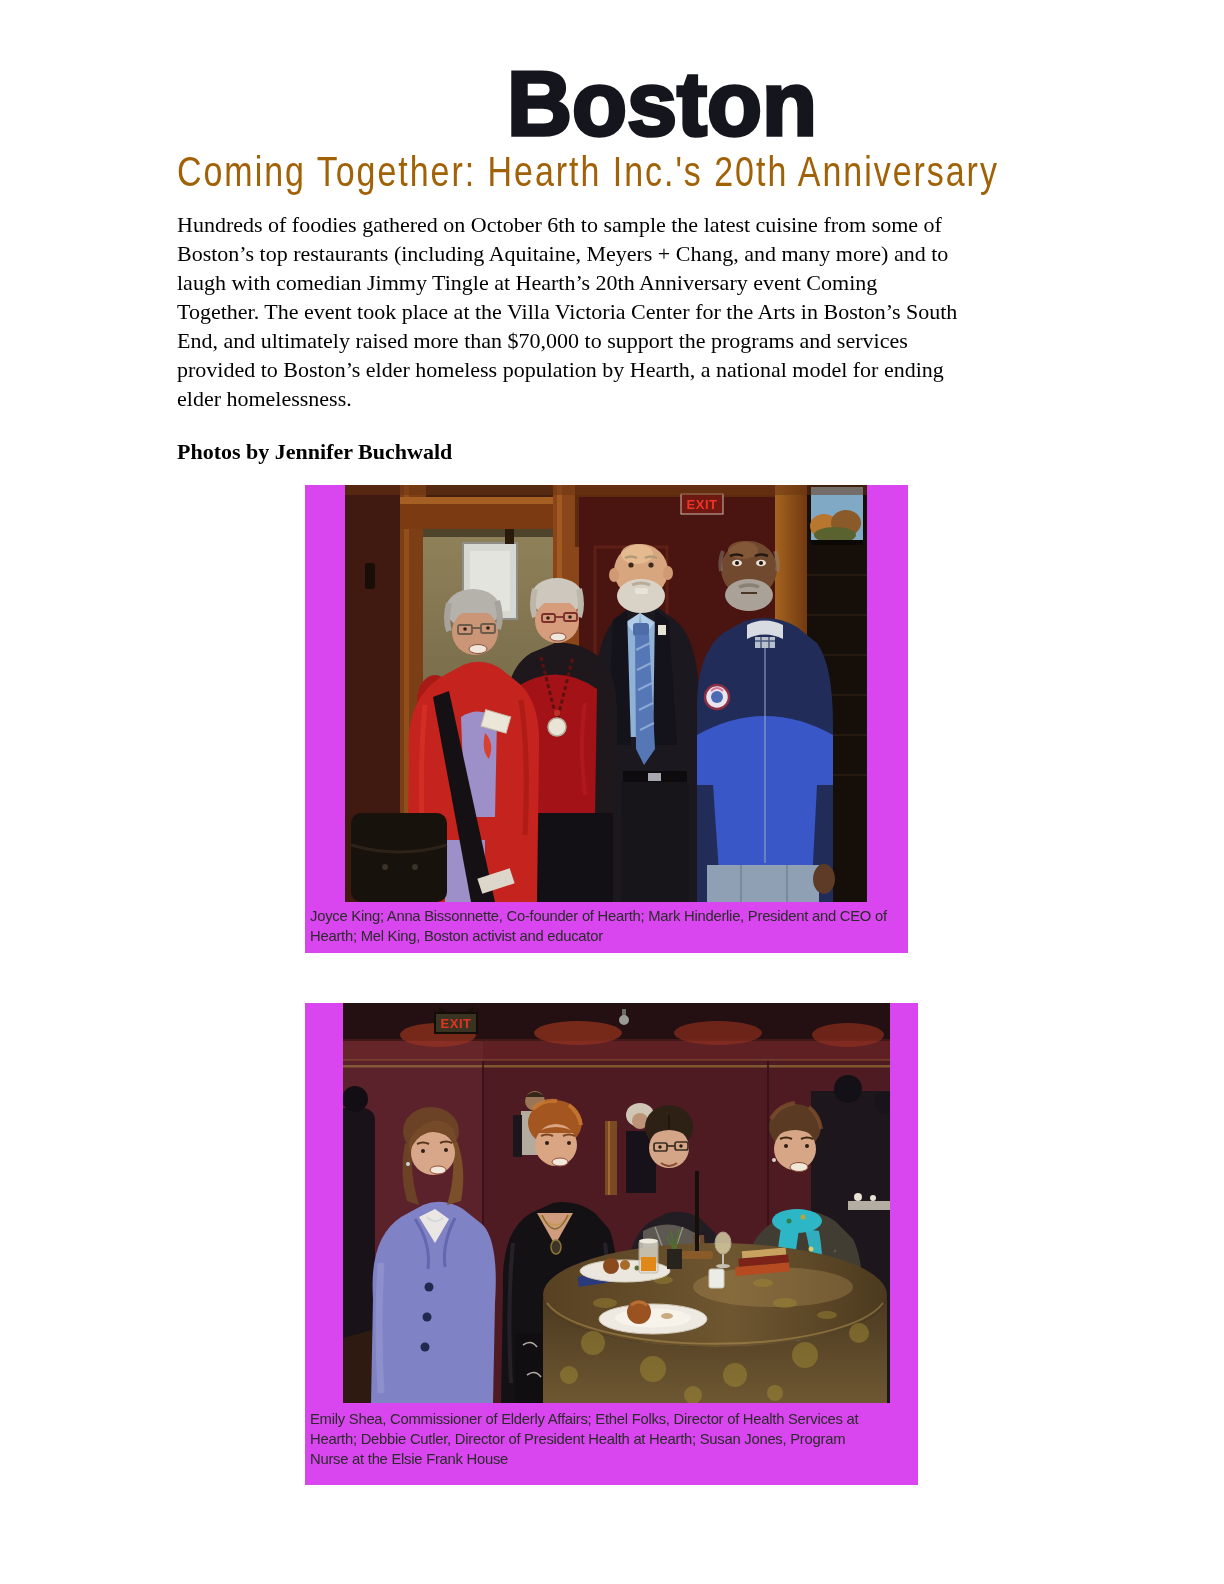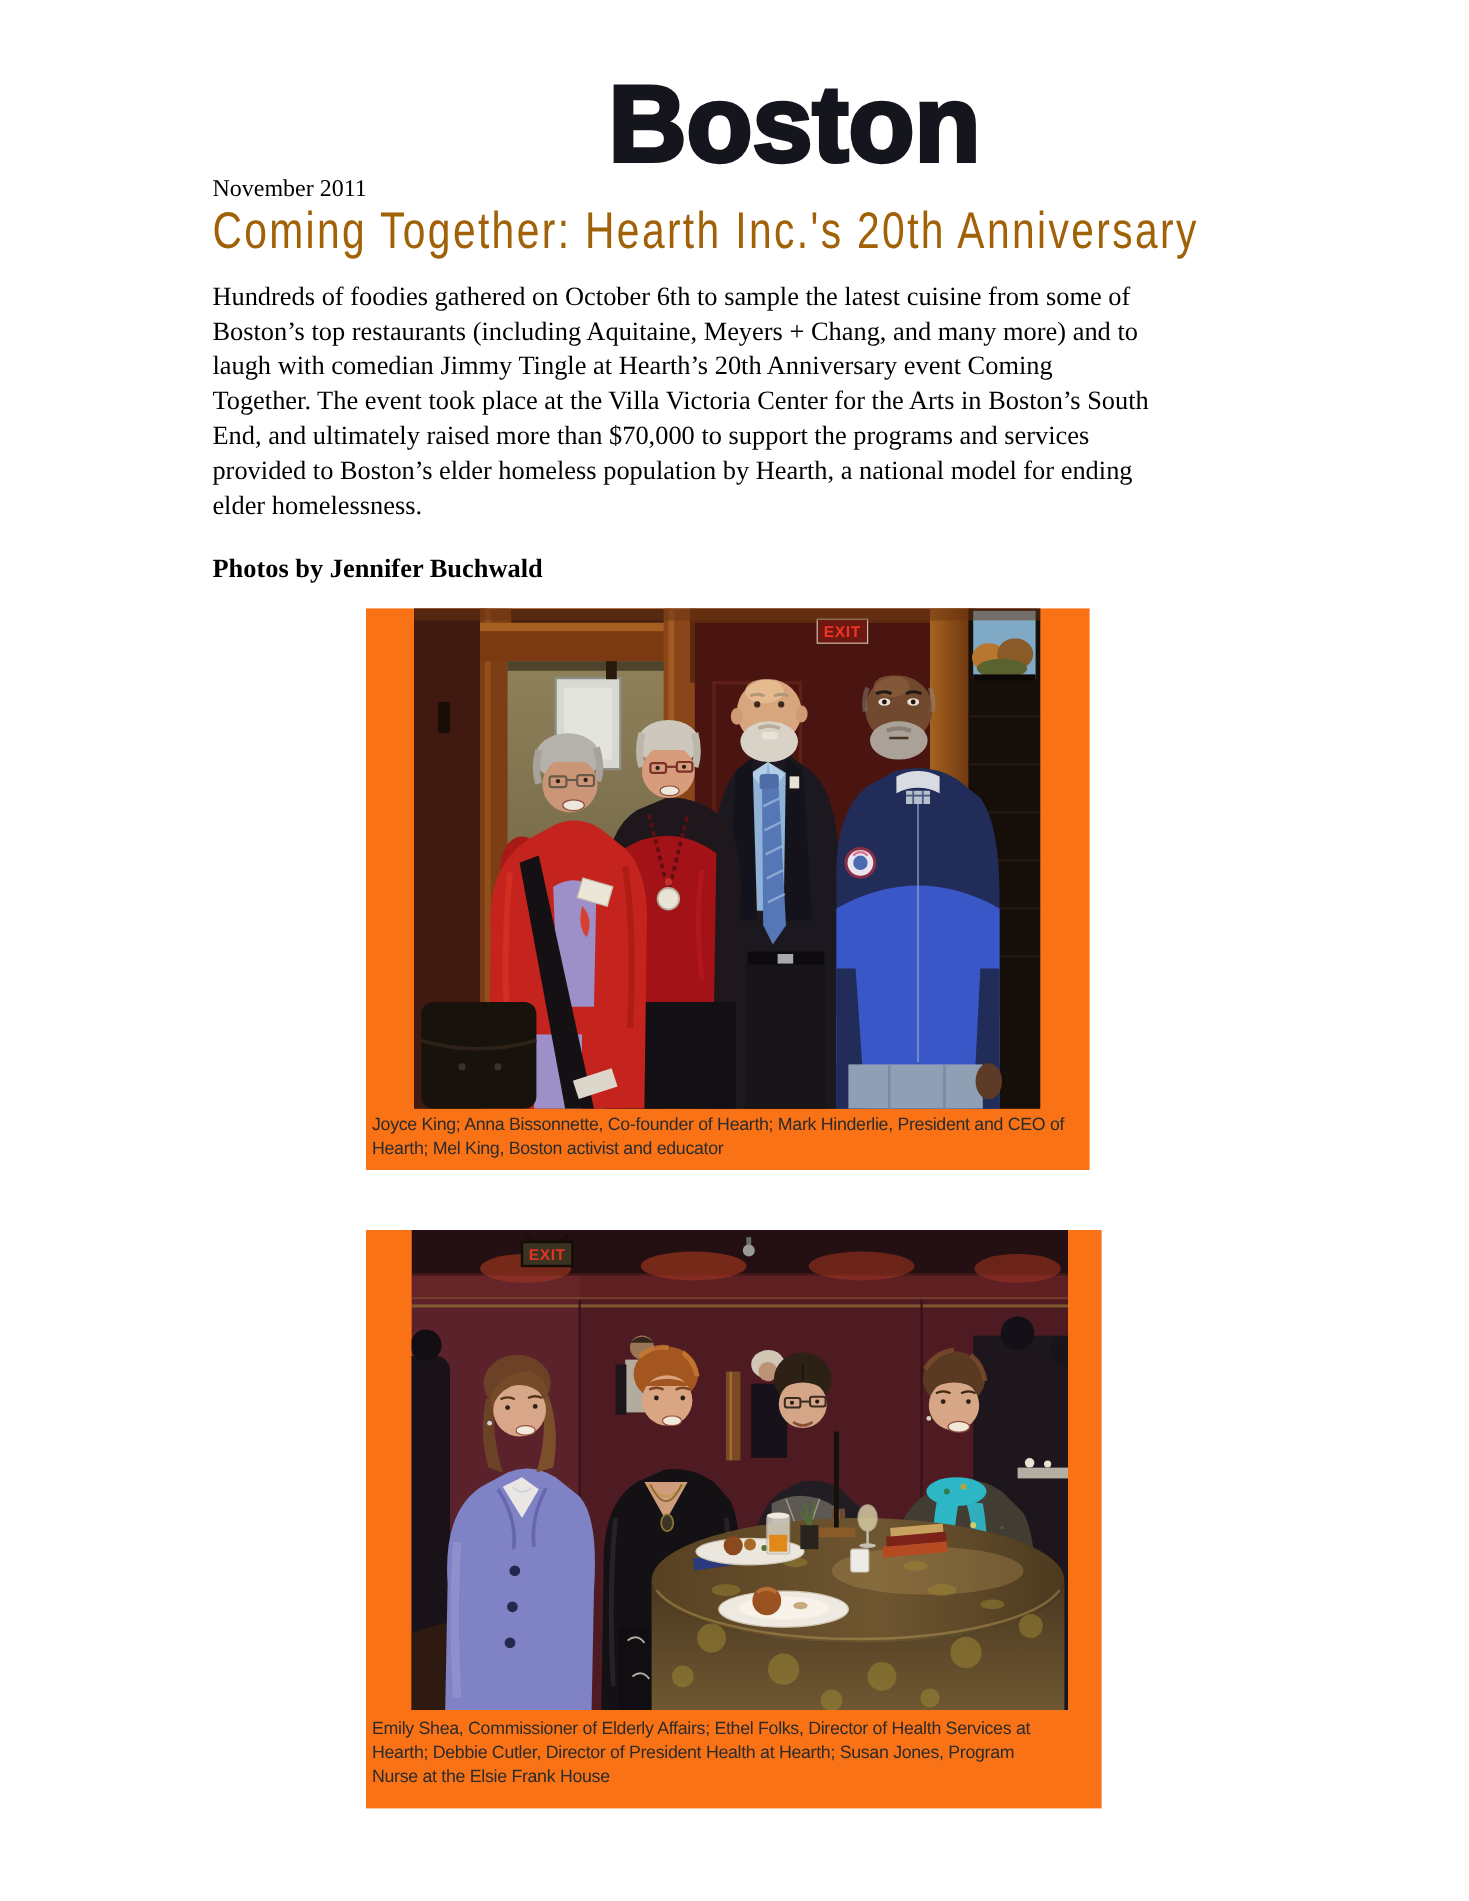--- a/index.html
+++ b/index.html
@@ -50,21 +50,21 @@
     line-height:29px;
   }
   .body-text .line { white-space:nowrap; }
   .photo-credit {
     margin-top:24px;
     font-size:22px;
     line-height:29px;
     font-weight:bold;
   }
   figure.photo-block {
-    background:#f97316;
+    background:#d946ef;
     margin-left:128px;
   }
   figure#figure-1 { margin-top:19px; width:603px; }
   figure#figure-2 { margin-top:50px; width:613px; }
   figure#figure-1 svg.photo { display:block; margin-left:40px; }
   figure#figure-2 svg.photo { display:block; margin-left:38px; }
   figcaption {
     font-family:"Liberation Sans", sans-serif;
     font-size:14.8px;
     letter-spacing:-0.25px;
@@ -75,21 +75,20 @@
   figure#figure-2 figcaption { padding:6px 8px 16px 5px; }
   figcaption .cap-line { white-space:nowrap; }
 </style>
 </head>
 <body>
 
 <div class="content">
 
   <div class="logo">Boston</div>
 
-  <div class="pub-date">November 2011</div>
 
   <h1 class="headline"><span class="squeeze">Coming Together: Hearth Inc.'s 20th Anniversary</span></h1>
 
   <div class="body-text">
     <div class="line">Hundreds of foodies gathered on October 6th to sample the latest cuisine from some of</div>
     <div class="line">Boston’s top restaurants (including Aquitaine, Meyers + Chang, and many more) and to</div>
     <div class="line">laugh with comedian Jimmy Tingle at Hearth’s 20th Anniversary event Coming</div>
     <div class="line">Together. The event took place at the Villa Victoria Center for the Arts in Boston’s South</div>
     <div class="line">End, and ultimately raised more than $70,000 to support the programs and services</div>
     <div class="line">provided to Boston’s elder homeless population by Hearth, a national model for ending</div>

